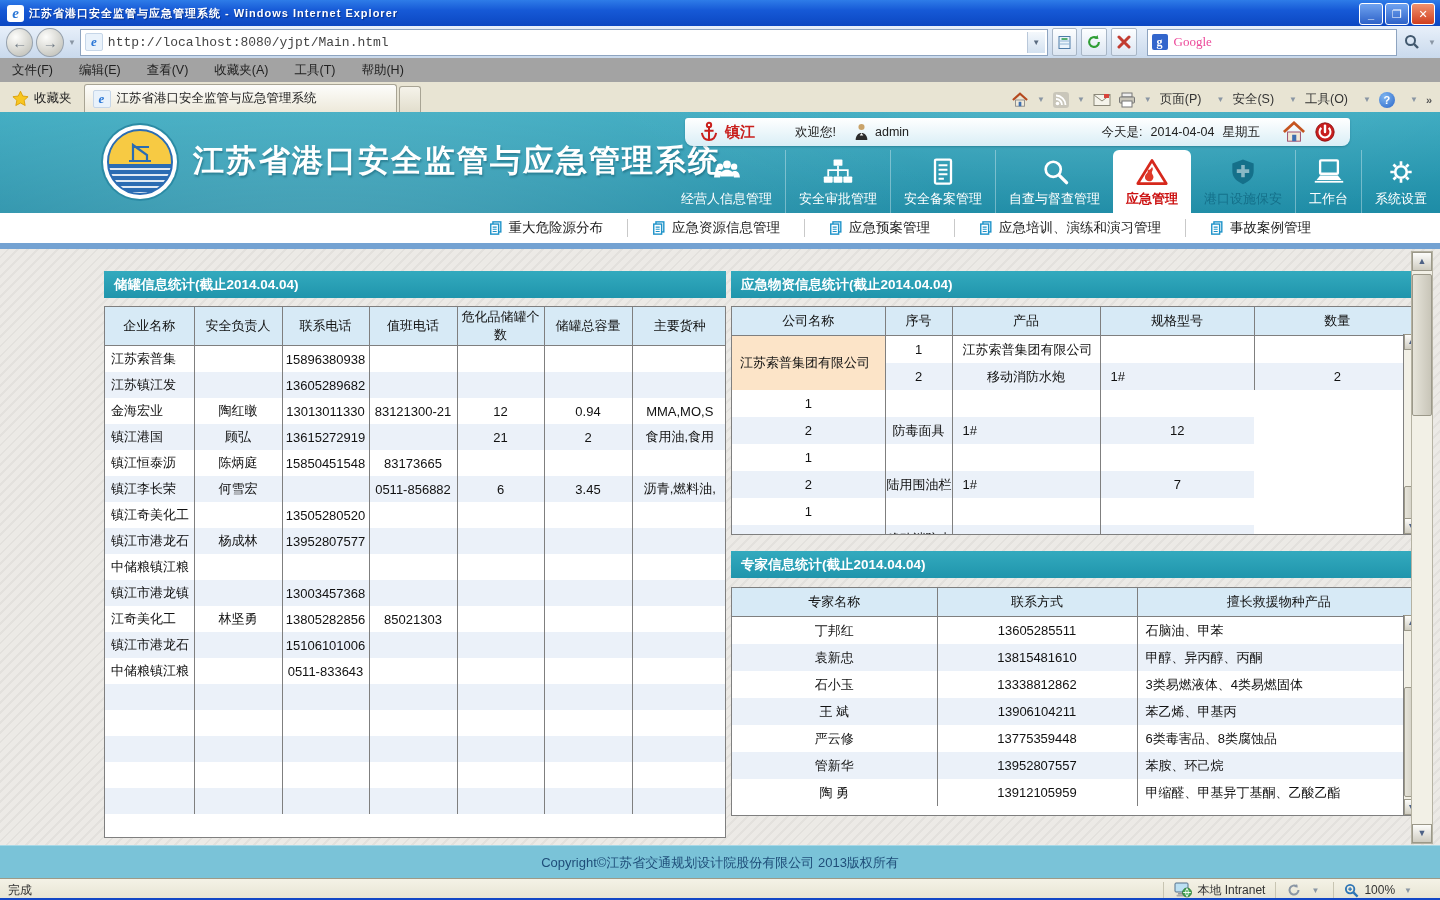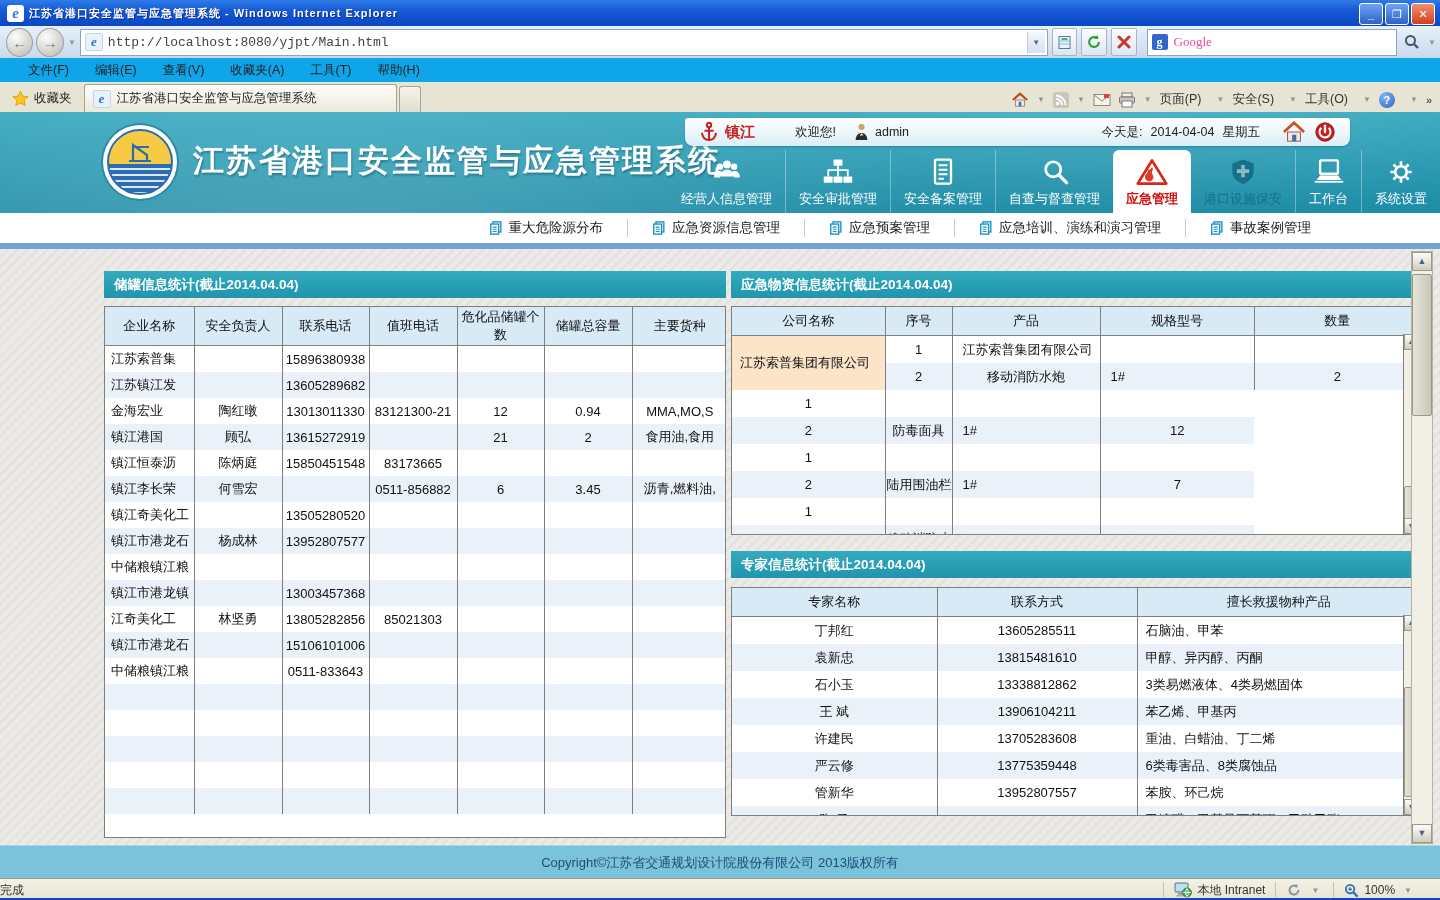--- a/index.html
+++ b/index.html
@@ -35,22 +35,22 @@
   .addr-drop{margin-left:auto;width:17px;height:21px;background:linear-gradient(#F4F8FC,#D3E1F0);
     border-left:1px solid #B9C8DA;color:#5A6B80;font-size:8px;display:flex;align-items:center;justify-content:center;}
   .abtn{width:25px;height:26px;margin-left:4px;border:1px solid #A8B6C6;border-radius:2px;
     background:linear-gradient(#FDFEFF,#DCE6F2);display:flex;align-items:center;justify-content:center;}
   .searchbox{height:25px;background:#fff;border:1px solid #8EA4C0;flex:0 0 248px;margin-left:10px;
     display:flex;align-items:center;}
   .g-ico{width:16px;height:16px;background:#3366CC;color:#fff;font:bold 12px/16px "Liberation Serif",serif;
     text-align:center;margin:0 6px 0 4px;border-radius:2px;}
   .search-text{color:#ec4899;font-size:13px;font-family:Liberation Serif, serif;}
   
-  .menubar{position:absolute;top:58px;left:0;right:0;height:24px;background:#0ea5e9;
-    border-bottom:1px solid #D8D4C2;display:flex;align-items:center;padding-left:28px;}
+  .menubar{position:absolute;top:58px;left:0;right:0;height:24px;background:#a3a3a3;
+    border-bottom:1px solid #D8D4C2;display:flex;align-items:center;padding-left:12px;}
   .menu-item{margin-right:26px;color:#222;font-size:12.5px;}
   
   .tabsbar{position:absolute;top:82px;left:0;right:0;height:30px;background:#E8E4D3;
     border-bottom:1px solid #B9B5A4;display:flex;align-items:flex-end;}
   .fav-btn{display:flex;gap:5px;margin:0 10px 5px 12px;color:#222;font-size:12.5px;}
   .tab{width:295px;height:27px;margin-left:2px;border:1px solid #A8A494;border-bottom:none;border-radius:3px 3px 0 0;
     background:linear-gradient(#FDFDFB,#EDE9DA);display:flex;align-items:center;gap:6px;padding:0 8px;font-size:12.5px;color:#222;}
   .tab .addr-ie{margin:0;}
   .tab-stub{width:20px;height:25px;margin-left:2px;border:1px solid #A8A494;border-bottom:none;border-radius:3px 3px 0 0;
     background:linear-gradient(#F5F3EA,#E2DECD);}
@@ -773,25 +773,20 @@
                 <td>石小玉</td>
                 <td>13338812862</td>
                 <td>3类易燃液体、4类易燃固体</td>
               </tr>
               <tr>
                 <td>王 斌</td>
                 <td>13906104211</td>
                 <td>苯乙烯、甲基丙</td>
               </tr>
               <tr>
-                <td>许建民</td>
-                <td>13705283608</td>
-                <td>重油、白蜡油、丁二烯</td>
-              </tr>
-              <tr>
                 <td>严云修</td>
                 <td>13775359448</td>
                 <td>6类毒害品、8类腐蚀品</td>
               </tr>
               <tr>
                 <td>管新华</td>
                 <td>13952807557</td>
                 <td>苯胺、环己烷</td>
               </tr>
               <tr>
@@ -818,21 +813,21 @@
         </div>
       <div class="sb-btn down">▼</div>
     </div>
   </div>
 
   <div class="footer">
     <span>Copyright©江苏省交通规划设计院股份有限公司 2013版权所有</span>
   </div>
 
   <div class="statusbar">
-    <span style="padding-left:0">完成</span>
+    <span style="padding-left:8px">完成</span>
     <span class="fill"></span>
     <span class="status-seg">
       <svg width="18" height="16" viewBox="0 0 18 16">
           <rect x="1" y="1" width="13" height="9" rx="1" fill="#BCE0F2" stroke="#55718B"></rect>
           <rect x="4" y="11" width="6" height="1.6" fill="#999"></rect>
           <rect x="2.5" y="12.8" width="9" height="1.6" rx="0.6" fill="#AAA"></rect>
           <circle cx="13" cy="10.5" r="4.4" fill="#47A855" stroke="#2C7A38"></circle>
           <path d="M9.2 10.5h7.6M13 6.4c-1.8 2.4-1.8 5.8 0 8.2M13 6.4c1.8 2.4 1.8 5.8 0 8.2" fill="none" stroke="#fff" stroke-width="0.9"></path>
         </svg>
       <span>本地 Intranet</span>

